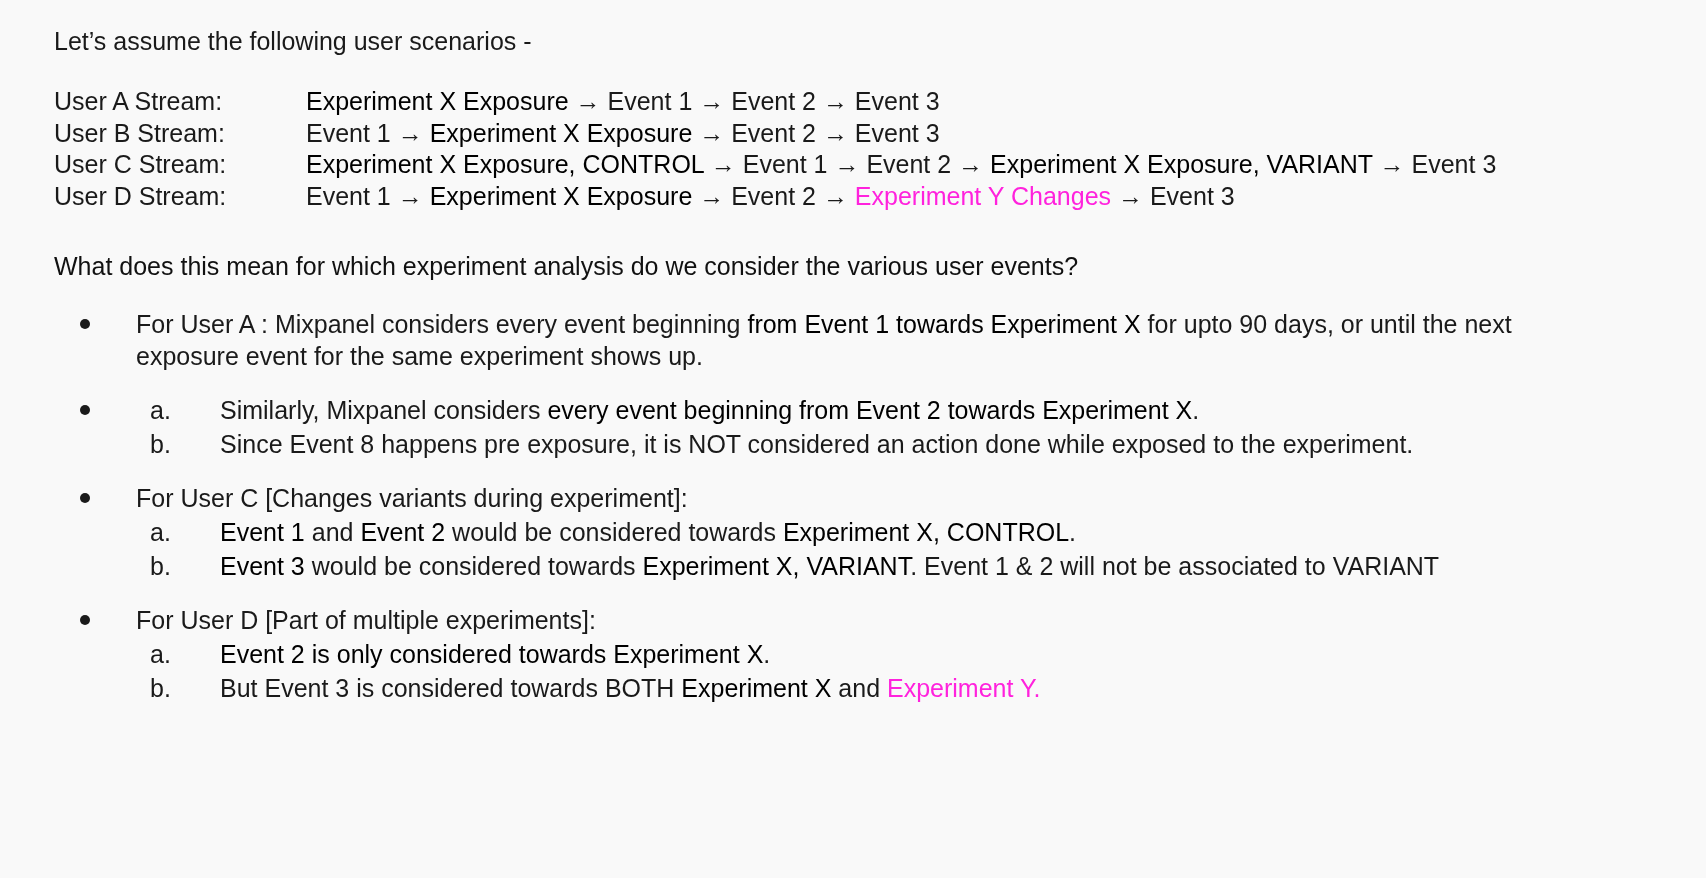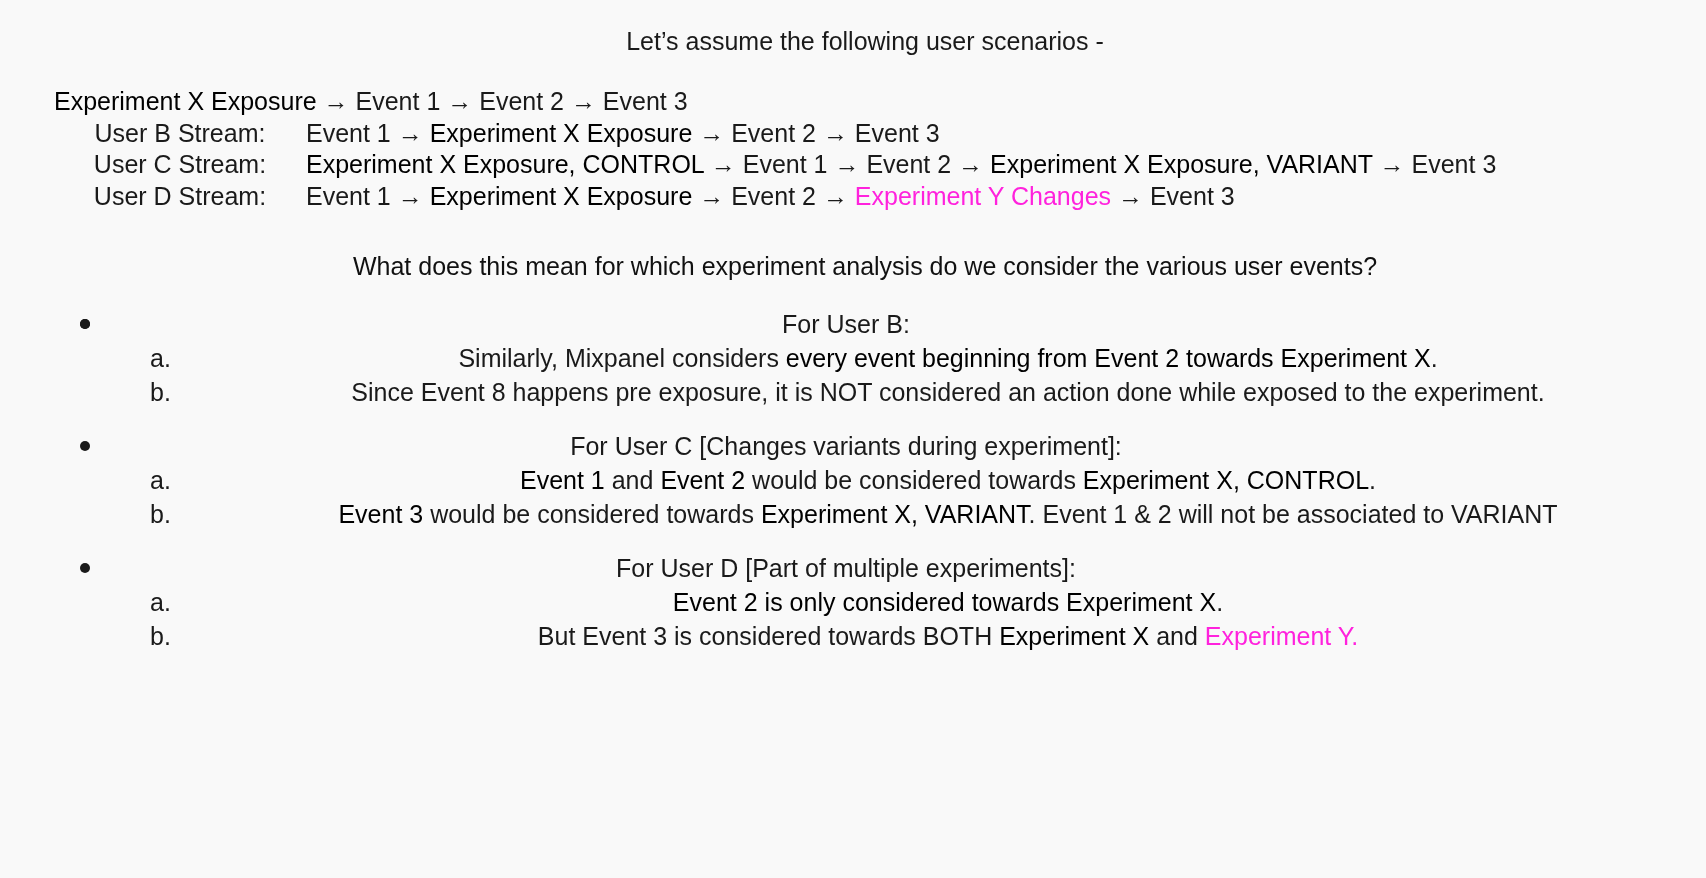--- a/index.html
+++ b/index.html
@@ -14,21 +14,20 @@
     color: #1a1a1a;
     -webkit-font-smoothing: antialiased;
   }
   .page {
     position: relative;
     width: 1706px;
     height: 643px;
     background: #f9f9f9;
     box-sizing: border-box;
     padding: 24px 30px 0 54px;
-    text-align: center;
   }
   .intro {
     font-size: 25px;
     line-height: 34px;
     color: #1a1a1a;
     margin: 0 0 28px 0;
   }
   .streams {
     margin: 0 0 38px 0;
   }
@@ -105,20 +104,21 @@
 </style>
 </head>
 <body>
 
 <div class="page">
 
   <p class="intro">Let’s assume the following user scenarios -</p>
 
   <div class="streams">
       <div class="stream-row">
+        <span class="stream-label">User A Stream:</span>
         <span class="stream-seq"><span class="blue">Experiment X Exposure</span><span class="black"> → </span><span class="black">Event 1 → Event 2 → Event 3</span></span>
       </div>
       <div class="stream-row">
         <span class="stream-label">User B Stream:</span>
         <span class="stream-seq"><span class="black">Event 1 → </span><span class="blue">Experiment X Exposure</span><span class="black"> → Event 2 → Event 3</span></span>
       </div>
       <div class="stream-row">
         <span class="stream-label">User C Stream:</span>
         <span class="stream-seq"><span class="blue">Experiment X Exposure, CONTROL</span><span class="black"> → Event 1 → Event 2 → </span><span class="blue">Experiment X Exposure, VARIANT</span><span class="black"> → Event 3</span></span>
       </div>
@@ -126,24 +126,24 @@
         <span class="stream-label">User D Stream:</span>
         <span class="stream-seq"><span class="black">Event 1 → </span><span class="blue">Experiment X Exposure</span><span class="black"> → Event 2 → </span><span class="magenta">Experiment Y Changes</span><span class="black"> → Event 3</span></span>
       </div>
     </div>
 
   <p class="question">What does this mean for which experiment analysis do we consider the various user events?</p>
 
   <ul class="bullets">
       <li class="bullet">
         <span class="dot"></span>
+        <span class="bullet-text"><span class="black">For User A : Mixpanel considers every event beginning </span><span class="blue">from Event 1 towards Experiment X</span><span class="black"> for upto 90 days, or until the next exposure event for the same experiment shows up.</span></span>
       </li>
       <li class="bullet">
         <span class="dot"></span>
-        <span class="bullet-text"><span class="black">For User B:</span></span>
         <ul class="sublist">
           <li class="subitem"><span class="marker">a.</span><span><span class="black">Similarly, Mixpanel considers </span><span class="blue">every event beginning from Event 2 towards Experiment X</span><span class="black">.</span></span></li>
           <li class="subitem"><span class="marker">b.</span><span><span class="black">Since Event 8 happens pre exposure, it is NOT considered an action done while exposed to the experiment.</span></span></li>
         </ul>
       </li>
       <li class="bullet">
         <span class="dot"></span>
         <span class="bullet-text"><span class="black">For User C [Changes variants during experiment]:</span></span>
         <ul class="sublist">
           <li class="subitem"><span class="marker">a.</span><span><span class="blue">Event 1</span><span class="black"> and </span><span class="blue">Event 2</span><span class="black"> would be considered towards </span><span class="blue">Experiment X, CONTROL</span><span class="black">.</span></span></li>

